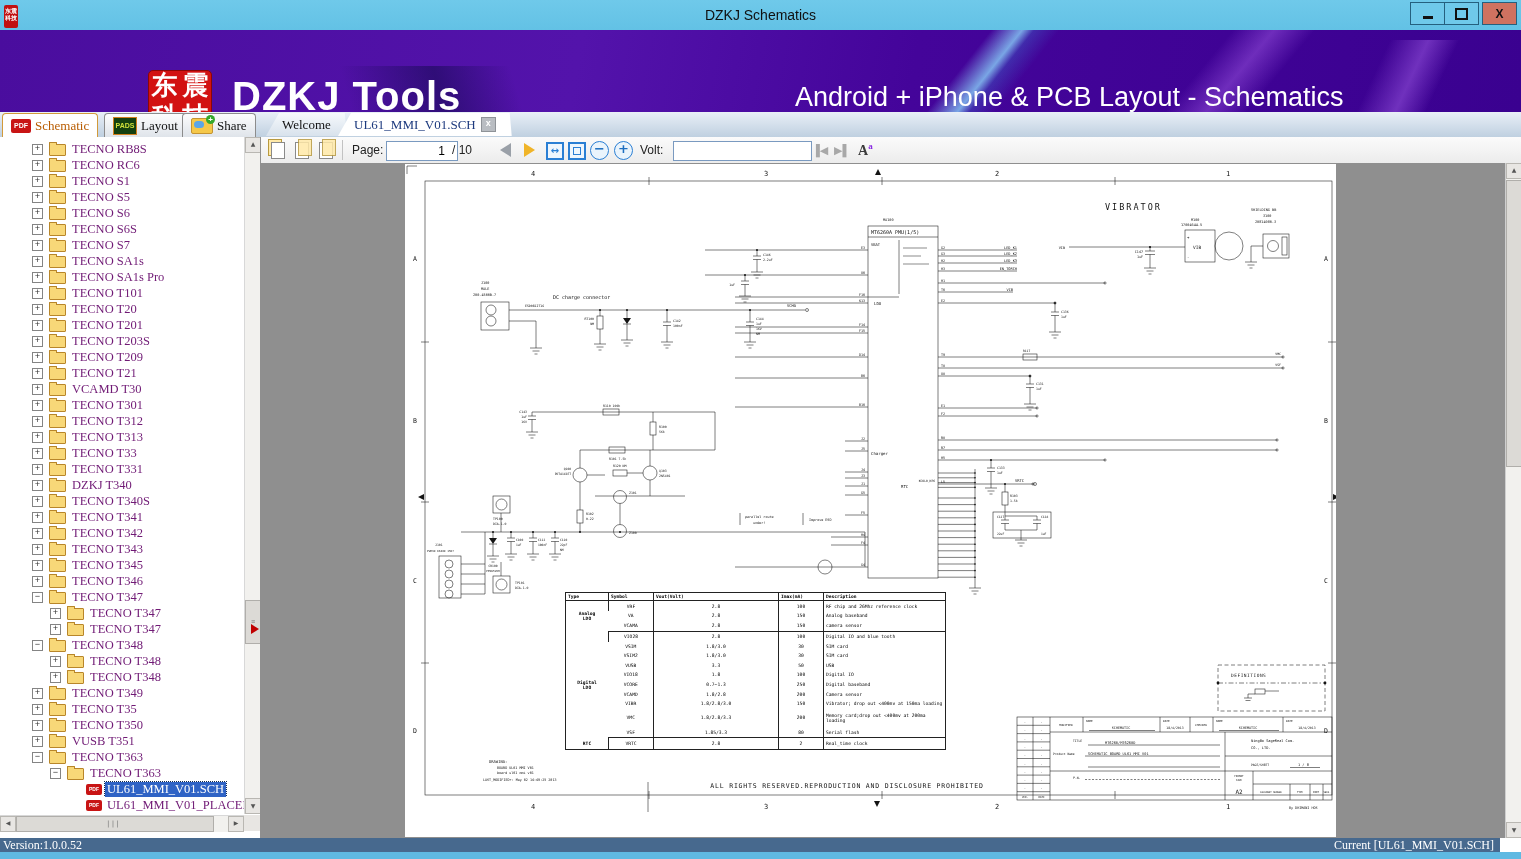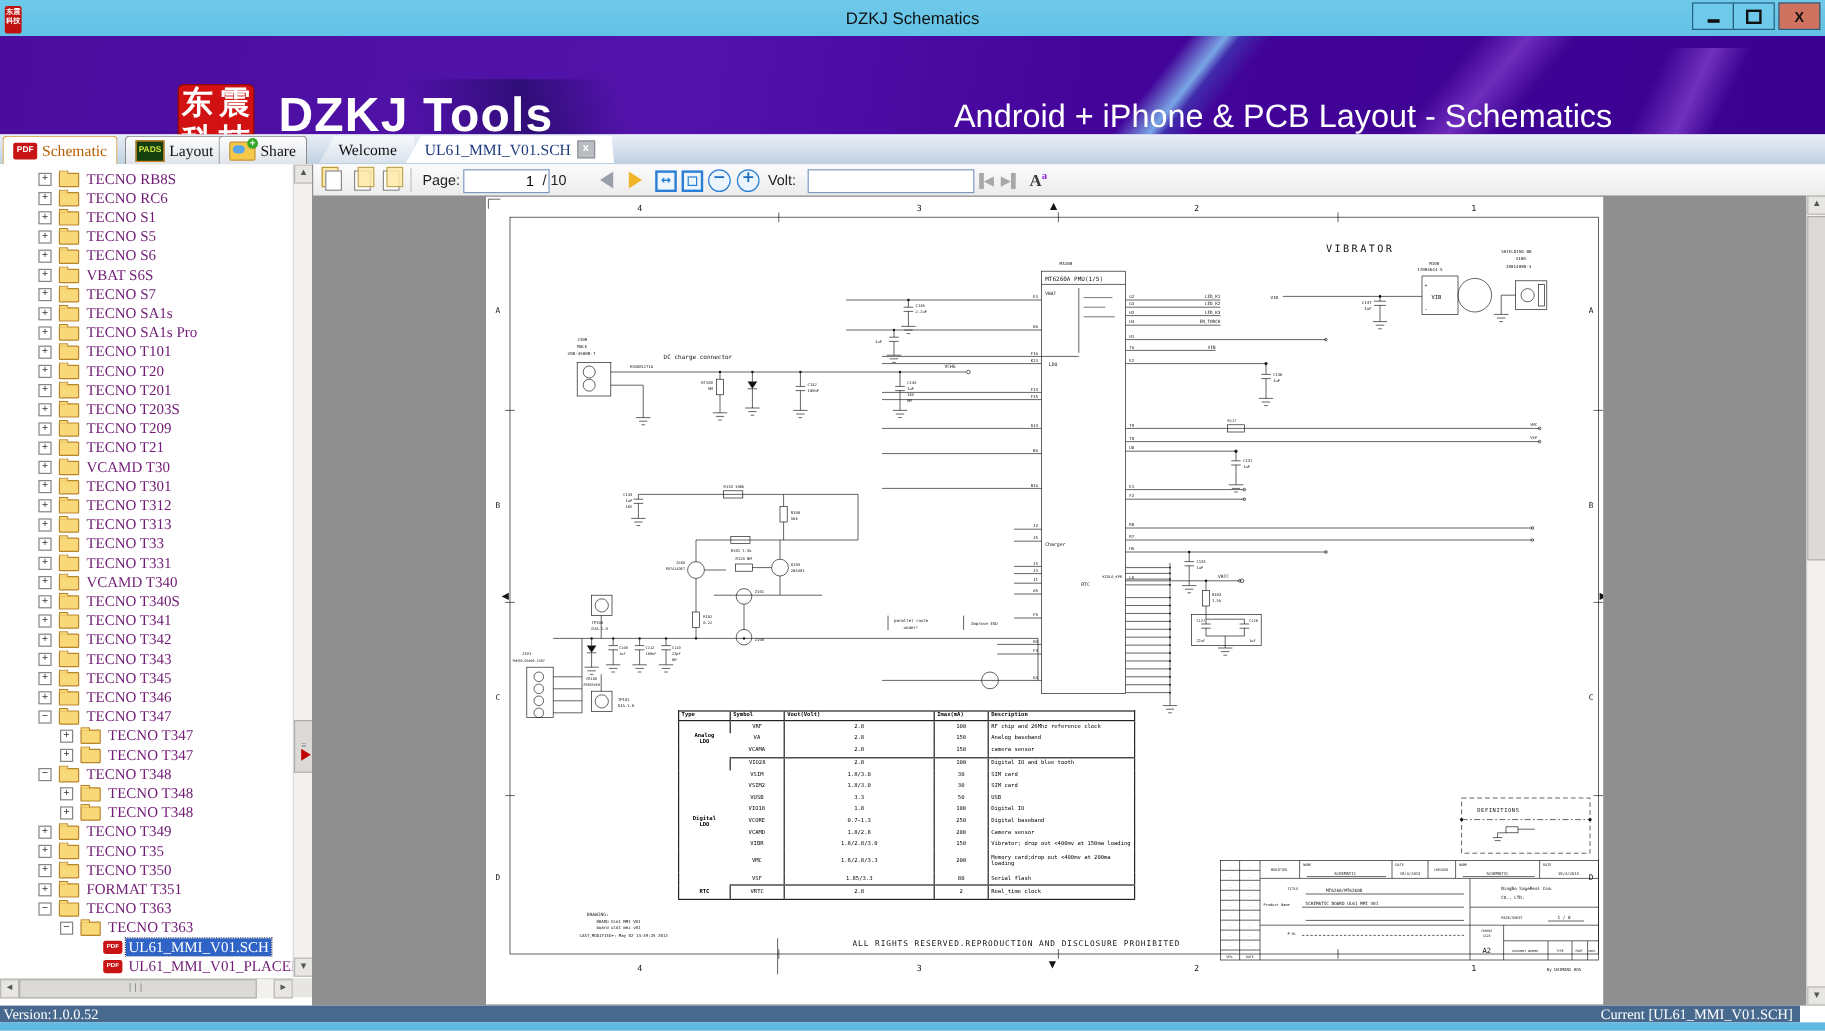--- a/index.html
+++ b/index.html
@@ -237,21 +237,21 @@
       <div class="trow">
         <span class="ind" style="width: 32px;"></span>
         <span class="ebox">+</span>
         <span class="foldericon"></span>
         <span class="tlbl">TECNO S6</span>
       </div>
       <div class="trow">
         <span class="ind" style="width: 32px;"></span>
         <span class="ebox">+</span>
         <span class="foldericon"></span>
-        <span class="tlbl">VBAT S6S</span>
+        <span class="tlbl">TECNO S6S</span>
       </div>
       <div class="trow">
         <span class="ind" style="width: 32px;"></span>
         <span class="ebox">+</span>
         <span class="foldericon"></span>
         <span class="tlbl">TECNO S7</span>
       </div>
       <div class="trow">
         <span class="ind" style="width: 32px;"></span>
         <span class="ebox">+</span>
@@ -333,21 +333,21 @@
       <div class="trow">
         <span class="ind" style="width: 32px;"></span>
         <span class="ebox">+</span>
         <span class="foldericon"></span>
         <span class="tlbl">TECNO T331</span>
       </div>
       <div class="trow">
         <span class="ind" style="width: 32px;"></span>
         <span class="ebox">+</span>
         <span class="foldericon"></span>
-        <span class="tlbl">VCAMD T340</span>
+        <span class="tlbl">DZKJ T340</span>
       </div>
       <div class="trow">
         <span class="ind" style="width: 32px;"></span>
         <span class="ebox">+</span>
         <span class="foldericon"></span>
         <span class="tlbl">TECNO T340S</span>
       </div>
       <div class="trow">
         <span class="ind" style="width: 32px;"></span>
         <span class="ebox">+</span>
@@ -429,21 +429,21 @@
       <div class="trow">
         <span class="ind" style="width: 32px;"></span>
         <span class="ebox">+</span>
         <span class="foldericon"></span>
         <span class="tlbl">TECNO T350</span>
       </div>
       <div class="trow">
         <span class="ind" style="width: 32px;"></span>
         <span class="ebox">+</span>
         <span class="foldericon"></span>
-        <span class="tlbl">FORMAT T351</span>
+        <span class="tlbl">VUSB T351</span>
       </div>
       <div class="trow">
         <span class="ind" style="width: 32px;"></span>
         <span class="ebox">−</span>
         <span class="foldericon"></span>
         <span class="tlbl">TECNO T363</span>
       </div>
       <div class="trow">
         <span class="ind" style="width: 50px;"></span>
         <span class="ebox">−</span>

